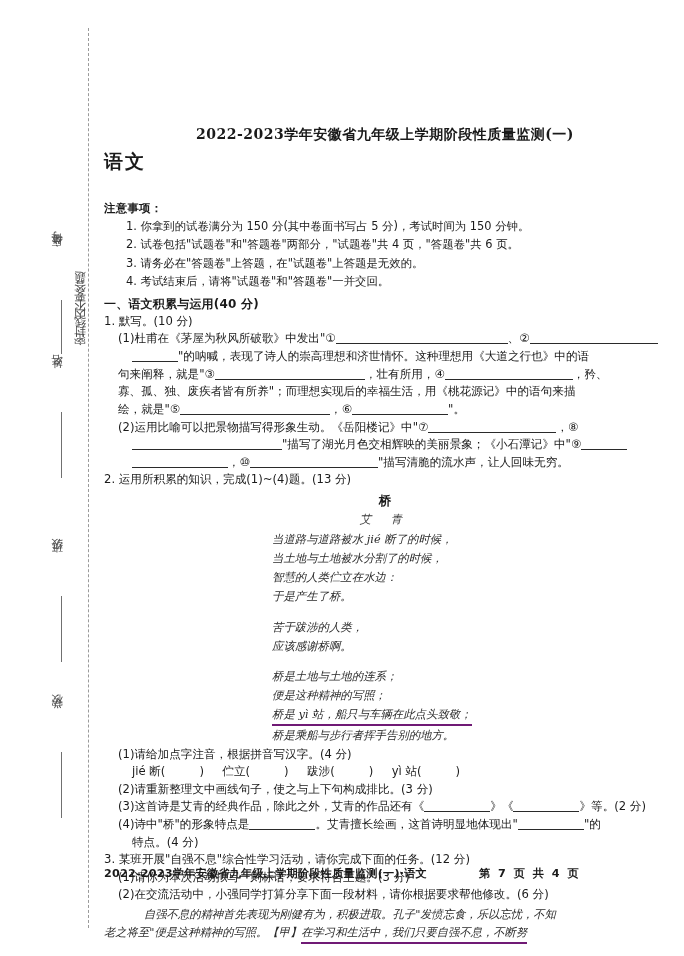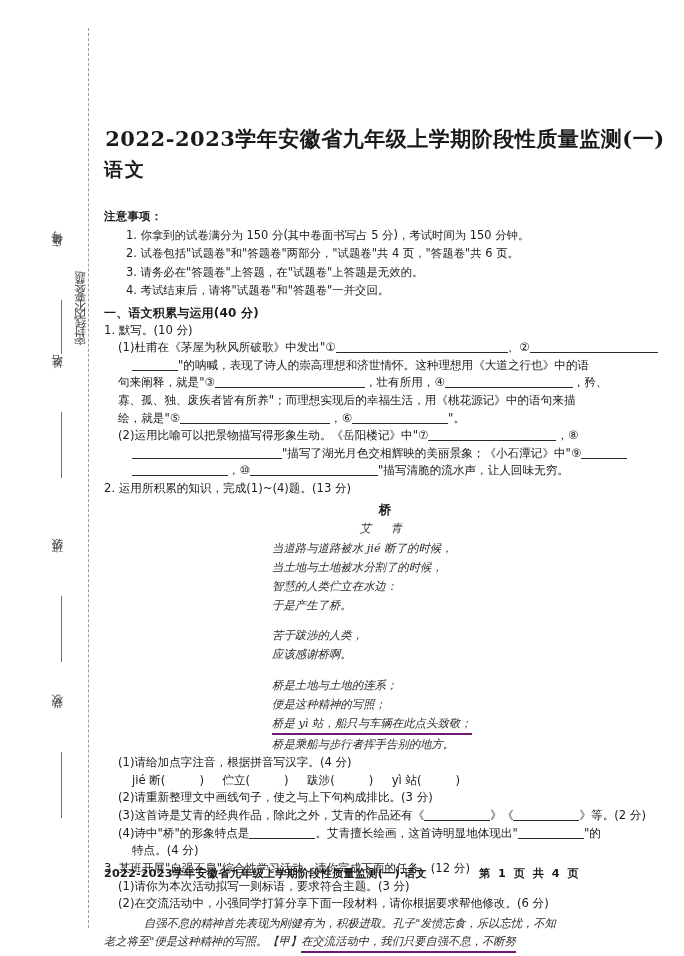--- a/index.html
+++ b/index.html
@@ -82,21 +82,21 @@
     left: 104px;
     top: 0;
     width: 562px;
     height: 956px;
   }
 
   .title-main {
     margin: 0;
     padding-top: 126px;
     text-align: center;
-    font-size: 21px;
+    font-size: 14px;
     font-weight: bold;
     font-family: "DejaVu Serif", "Liberation Serif", serif;
     letter-spacing: 0.5px;
     line-height: 1.25;
   }
   .title-sub {
     margin: 0;
     padding-top: 5px;
     font-size: 19px;
     font-weight: bold;
@@ -312,22 +312,22 @@
       <span>(4)诗中"桥"的形象特点是</span><span class="blank b-sm"></span><span>。艾青擅长绘画，这首诗明显地体现出"</span><span class="blank b-sm"></span><span>"的</span>
     </div>
     <div class="q q-l2">特点。(4 分)</div>
 
     <div class="q q-l0">3. 某班开展"自强不息"综合性学习活动，请你完成下面的任务。(12 分)</div>
     <div class="q q-l1">(1)请你为本次活动拟写一则标语，要求符合主题。(3 分)</div>
     <div class="q q-l1">(2)在交流活动中，小强同学打算分享下面一段材料，请你根据要求帮他修改。(6 分)</div>
 
     <div class="material">
       <div class="ind">自强不息的精神首先表现为刚健有为，积极进取。孔子"发愤忘食，乐以忘忧，不知</div>
-      <div><span>老之将至"便是这种精神的写照。【甲】</span><span class="u-line">在交流活动中，我们只要自强不息，不断努</span></div>
+      <div><span>老之将至"便是这种精神的写照。【甲】</span><span class="u-line">在学习和生活中，我们只要自强不息，不断努</span></div>
     </div>
 
     <div class="footer">
       <span class="footer-title">2022-2023学年安徽省九年级上学期阶段性质量监测(一)·语文</span>
-      <span class="footer-page">第 1 页  共 4 页</span>
+      <span class="footer-page">第 7 页  共 4 页</span>
     </div>
 
   </div>
 </div>
 
 </body></html>

